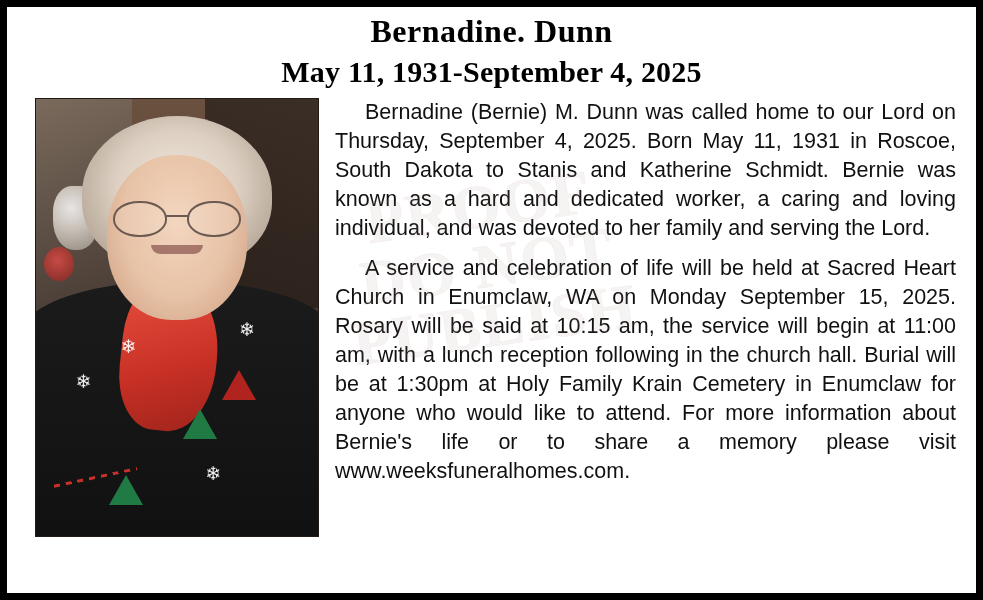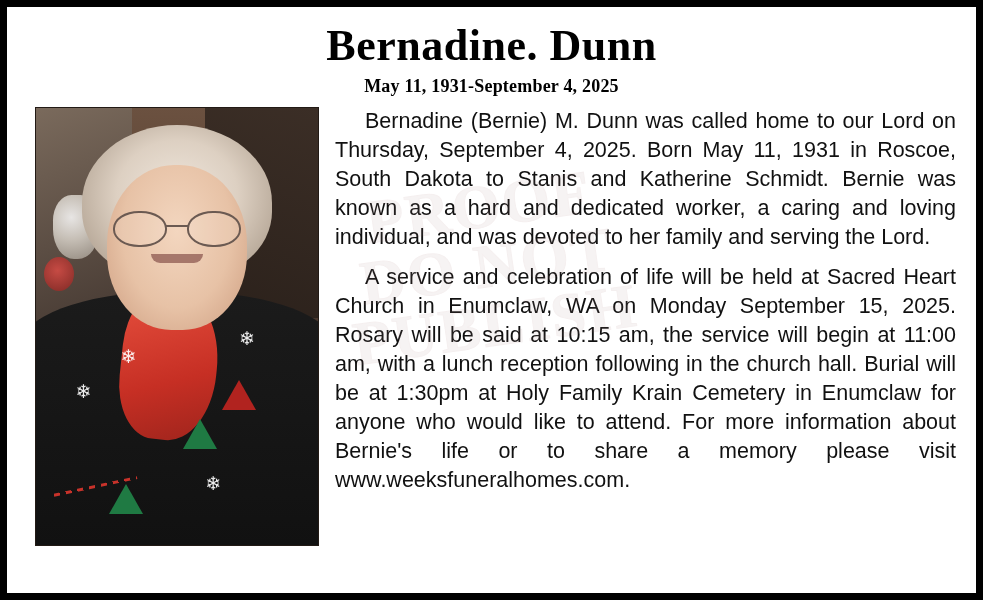--- a/index.html
+++ b/index.html
@@ -26,31 +26,31 @@
   }
 
   .masthead {
     text-align: center;
     padding-top: 2px;
   }
 
   .deceased-name {
     font-family: "Liberation Serif", serif;
     font-weight: bold;
-    font-size: 44px;
+    font-size: 32px;
     letter-spacing: 0.5px;
     color: #000000;
     line-height: 1.05;
-    margin: 8px;
+    margin: 0;
   }
 
   .deceased-dates {
     font-family: "Liberation Serif", serif;
     font-weight: bold;
-    font-size: 18px;
+    font-size: 30px;
     letter-spacing: 0.2px;
     color: #000000;
     margin: 6px 0 0 0;
     line-height: 1.1;
   }
 
   .content {
     display: flex;
     flex-direction: row;
     align-items: flex-start;

